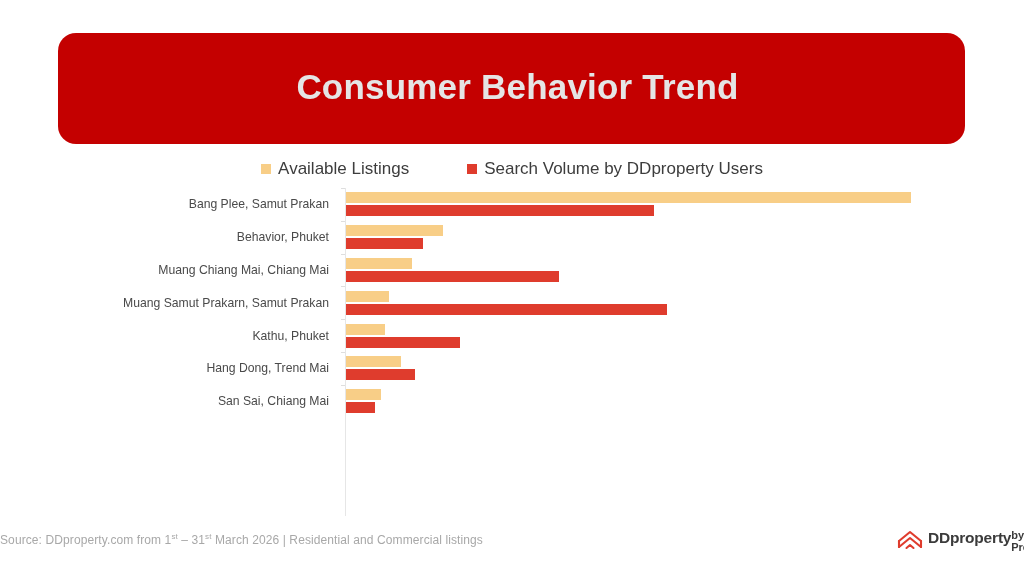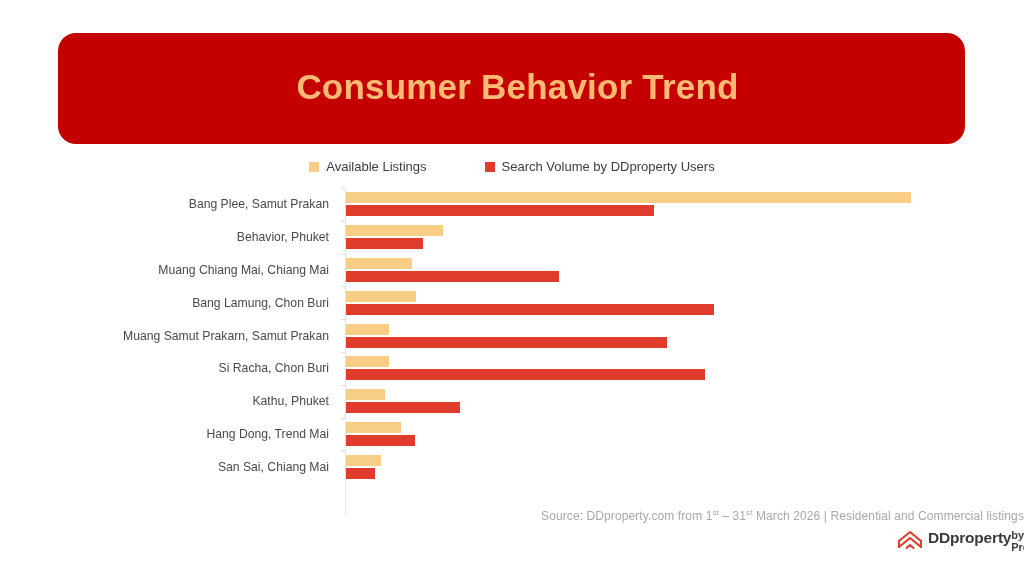--- a/index.html
+++ b/index.html
@@ -24,21 +24,21 @@
     height: 111px;
     background: #C40000;
     border-radius: 18px;
     display: flex;
     flex-direction: column;
     align-items: center;
     justify-content: center;
     box-sizing: border-box;
   }
   .banner-title {
-    color: #fdba74;
+    color: #e5e5e5;
     font-size: 35px;
     font-weight: bold;
     letter-spacing: 0.2px;
     line-height: 1.15;
     text-align: center;
     margin: 0 0 3px 12px;
   }
   .banner-subtitle {
     color: #FAD7A6;
     font-size: 23px;
@@ -65,21 +65,21 @@
     align-items: center;
     gap: 7px;
   }
   .legend-swatch {
     width: 10px;
     height: 10px;
     display: inline-block;
     flex: 0 0 auto;
   }
   .legend-label {
-    font-size: 13px;
+    font-size: 17px;
     color: #3D3D3D;
     white-space: nowrap;
   }
 
   
   .chart {
     position: absolute;
     left: 0px;
     top: 188px;
     width: 1024px;
@@ -141,23 +141,23 @@
     left: 341px;
     width: 4px;
     height: 1px;
     background: #DEDEDE;
   }
 
   
   .footer-source {
     position: absolute;
     left: 0;
-    top: 508px;
-    width: 1024px;
-    text-align: right;
+    top: 532px;
+    width: 1024px;
+    text-align: left;
     font-size: 12px;
     color: #A8A8A8;
     letter-spacing: 0.1px;
   }
   .footer-source sup {
     font-size: 8px;
     vertical-align: super;
   }
   .logo {
     position: absolute;
@@ -225,40 +225,24 @@
       <div class="row">
         <div class="tick" style="top: 0px;"></div>
         <div class="row-label">Muang Chiang Mai, Chiang Mai</div>
         <div class="bars">
           <div class="bar bar-listings" title="Available Listings: 11.7" style="width: 66.105px; background: rgb(248, 206, 135);"></div>
           <div class="bar bar-search" title="Search Volume by DDproperty Users: 37.7" style="width: 213.005px; background: rgb(223, 60, 45);"></div>
         </div>
       </div>
       <div class="row">
         <div class="tick" style="top: 0px;"></div>
-        <div class="row-label">Bang Lamung, Chon Buri</div>
-        <div class="bars">
-          <div class="bar bar-listings" title="Available Listings: 12.4" style="width: 70.06px; background: rgb(248, 206, 135);"></div>
-          <div class="bar bar-search" title="Search Volume by DDproperty Users: 65.1" style="width: 367.815px; background: rgb(223, 60, 45);"></div>
-        </div>
-      </div>
-      <div class="row">
-        <div class="tick" style="top: 0px;"></div>
         <div class="row-label">Muang Samut Prakarn, Samut Prakan</div>
         <div class="bars">
           <div class="bar bar-listings" title="Available Listings: 7.6" style="width: 42.94px; background: rgb(248, 206, 135);"></div>
           <div class="bar bar-search" title="Search Volume by DDproperty Users: 56.8" style="width: 320.92px; background: rgb(223, 60, 45);"></div>
-        </div>
-      </div>
-      <div class="row">
-        <div class="tick" style="top: 0px;"></div>
-        <div class="row-label">Si Racha, Chon Buri</div>
-        <div class="bars">
-          <div class="bar bar-listings" title="Available Listings: 7.6" style="width: 42.94px; background: rgb(248, 206, 135);"></div>
-          <div class="bar bar-search" title="Search Volume by DDproperty Users: 63.5" style="width: 358.775px; background: rgb(223, 60, 45);"></div>
         </div>
       </div>
       <div class="row">
         <div class="tick" style="top: 0px;"></div>
         <div class="row-label">Kathu, Phuket</div>
         <div class="bars">
           <div class="bar bar-listings" title="Available Listings: 6.9" style="width: 38.985px; background: rgb(248, 206, 135);"></div>
           <div class="bar bar-search" title="Search Volume by DDproperty Users: 20.2" style="width: 114.13px; background: rgb(223, 60, 45);"></div>
         </div>
       </div>

